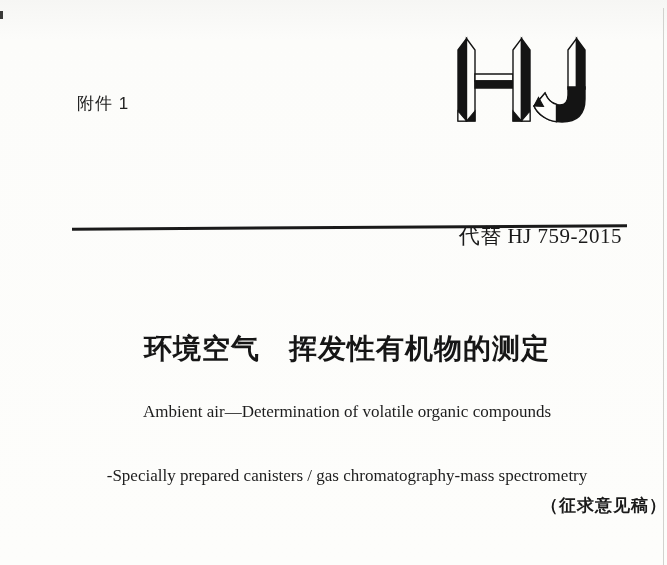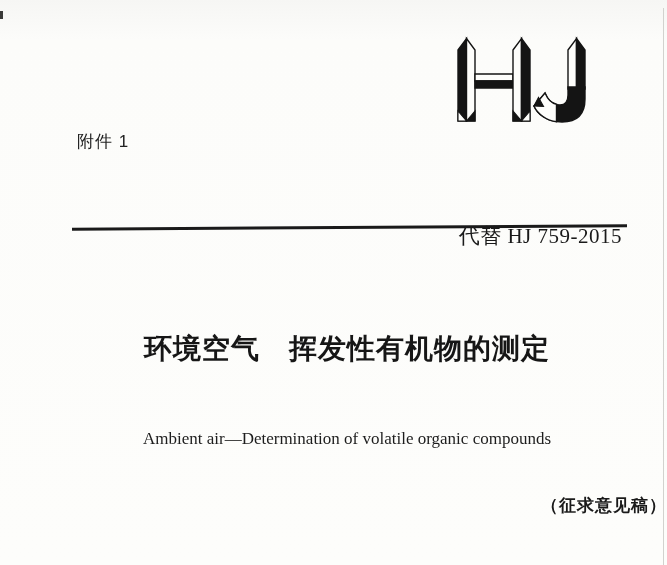--- a/index.html
+++ b/index.html
@@ -18,21 +18,21 @@
   .scan-edge-right {
     position: absolute; top: 8px; bottom: 0; right: 3px;
     width: 1.5px; background: #d2d2ce;
   }
   .scan-speck {
     position: absolute; left: 0; top: 11px; width: 3px; height: 8px;
     background: #3a3a38;
   }
   .attachment {
     position: absolute; left: 77px; top: 92px;
-    font-size: 17px; letter-spacing: 1px; color: #222; margin-top: 38px;
+    font-size: 17px; letter-spacing: 1px; color: #222;
   }
   .logo {
     position: absolute; left: 456px; top: 36px;
     width: 132px; height: 88px;
   }
   .logo svg { display: block; width: 132px; height: 88px; }
   .sr { position: absolute; width: 1px; height: 1px; overflow: hidden; clip-path: inset(50%); white-space: nowrap; }
   .centered {
     position: absolute; left: 27px; width: 640px; text-align: center;
     white-space: nowrap;
@@ -65,21 +65,21 @@
   .title-zh {
     font-weight: bold; font-size: 28px; letter-spacing: 1px;
     color: #161616;
   }
   .title-zh.l1 { top: 330px; }
   .title-zh.l2 { top: 362px; }
   .title-en {
     font-family: "Liberation Serif", serif;
     font-size: 17px; color: #1d1d1d;
   }
-  .title-en.l1 { top: 429px; }
+  .title-en.l1 { top: 402px; }
   .title-en.l2 { top: 466px; }
   .draft {
     top: 494px;
     font-weight: 700; font-size: 17px; letter-spacing: 1px;
     color: #1a1a1a;
     text-align: right;
   }
 </style>
 </head>
 <body>
@@ -120,16 +120,17 @@
   </div>
 
 
   <div class="replaces">代替 HJ 759-2015</div>
 
   <div class="rule"></div>
 
   <div class="centered title-zh l1">环境空气　挥发性有机物的测定</div>
 
   <div class="centered title-en l1">Ambient air—Determination of volatile organic compounds</div>
+  <div class="centered title-en l2">-Specially prepared canisters / gas chromatography-mass spectrometry</div>
 
   <div class="centered draft">（征求意见稿）</div>
 
 </div>
 
 </body></html>

